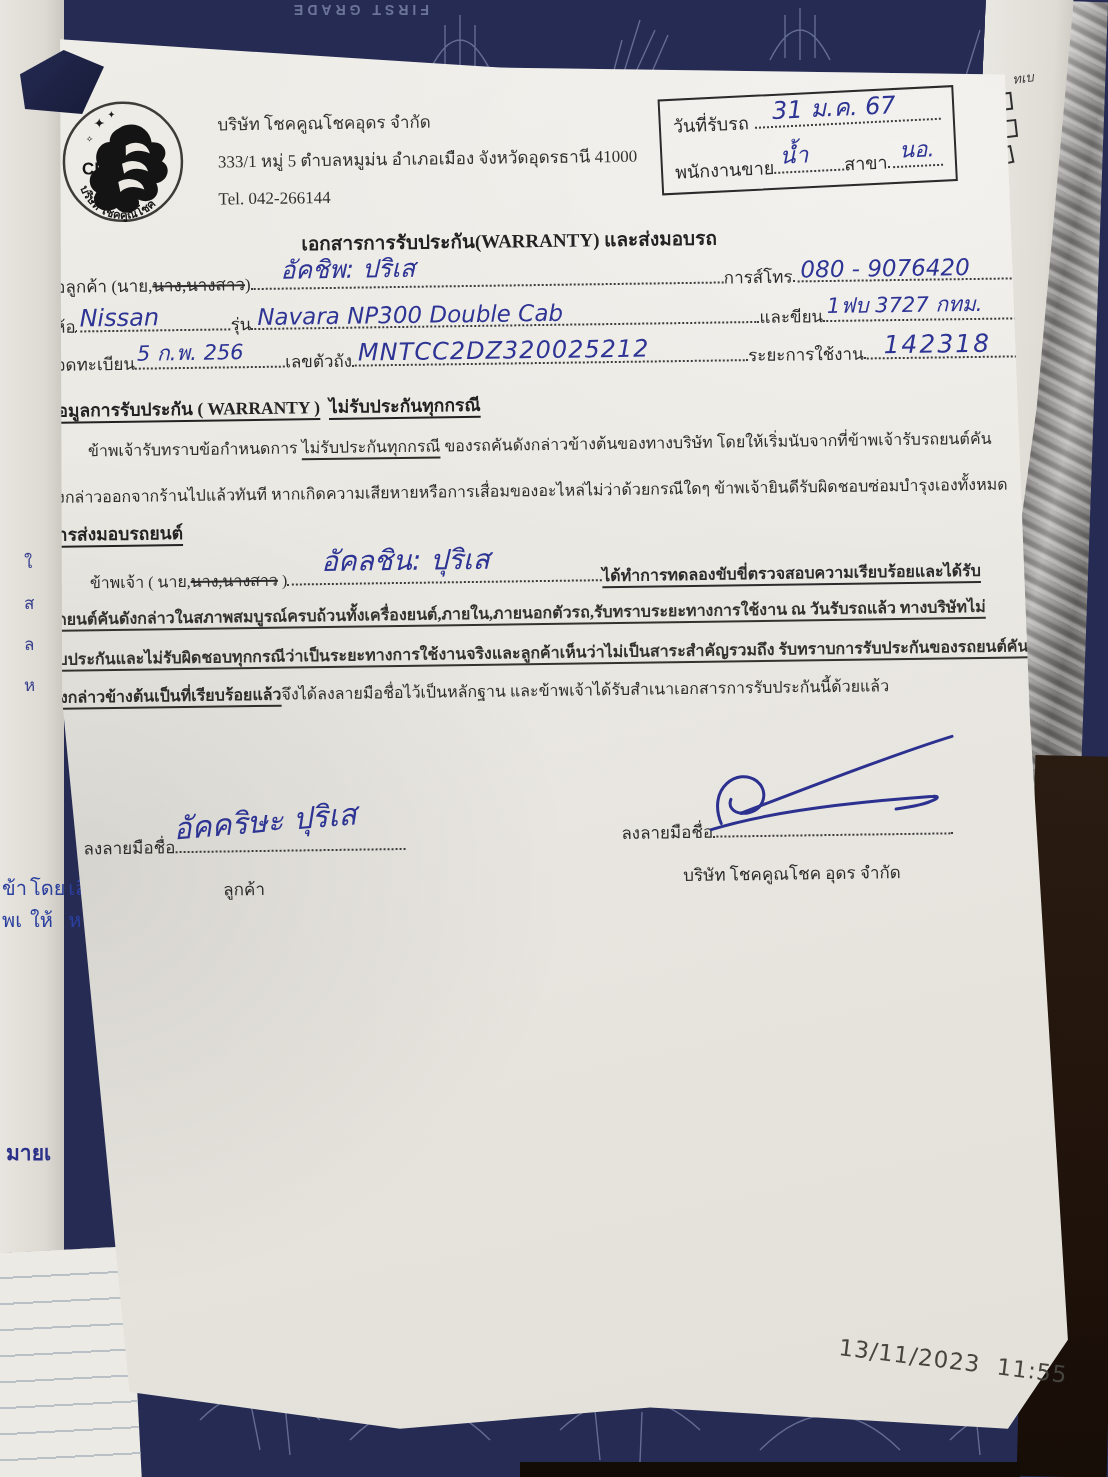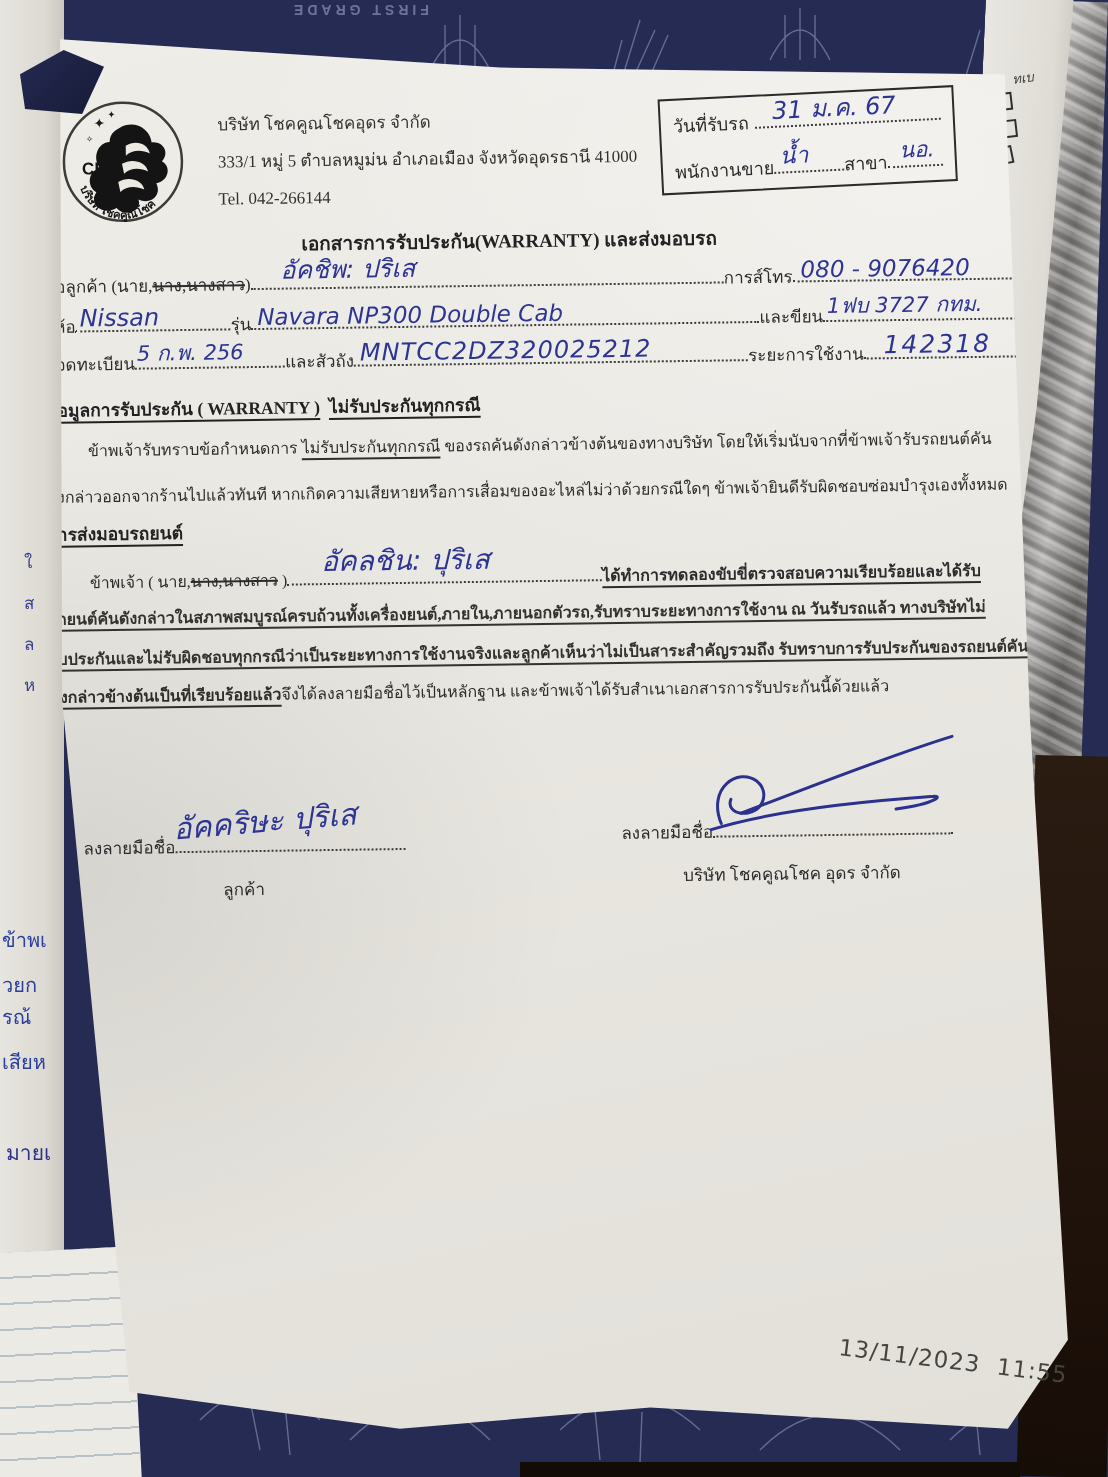--- a/index.html
+++ b/index.html
@@ -10,22 +10,22 @@
   .cover-pattern { position:absolute; inset:0; }
   .cover-text { position:absolute; left:290px; top:2px; transform:rotate(180deg); color:#9aa5c6; opacity:.6; font-family:"Liberation Sans",sans-serif; font-size:14px; letter-spacing:4px; font-weight:bold; }
   .foil { position:absolute; left:1036px; top:0; width:72px; height:810px; transform:rotate(2deg); transform-origin:top left;
           background:linear-gradient(100deg,#9b9998 0%,#c9c7c5 18%,#7f7d7c 40%,#b5b3b1 58%,#6f6d6c 78%,#8b8988 100%); }
   .foil:after { content:""; position:absolute; inset:0; background:repeating-linear-gradient(25deg, rgba(255,255,255,.25) 0 3px, rgba(0,0,0,.18) 6px 9px, rgba(255,255,255,.07) 12px 16px); }
   .wood { position:absolute; left:1026px; top:756px; width:90px; height:721px; transform:rotate(1.5deg); background:linear-gradient(180deg,#2b1c12 0%,#20130b 60%,#170d07 100%); }
   .wood-bottom { position:absolute; left:520px; top:1462px; width:500px; height:15px; background:#120b06; }
 
   .under-left { position:absolute; left:0; top:0; width:64px; height:1477px; background:linear-gradient(90deg,#e7e5df 0%,#dcdad2 70%,#c9c7bf 100%); }
   .frag-col { position:absolute; left:24px; top:548px; display:flex; flex-direction:column; gap:14px; color:#39418f; font-size:17px; }
-  .frag-para { position:absolute; left:2px; top:924px; display:flex; flex-direction:column; gap:13px; color:#2b3f9e; font-size:20px; }
-  .frag-note { position:absolute; left:6px; top:1136px; color:#2b3188; font-size:21px; font-weight:normal; }
+  .frag-para { position:absolute; left:2px; top:872px; display:flex; flex-direction:row; gap:3px; color:#2b3f9e; font-size:20px; }
+  .frag-note { position:absolute; left:6px; top:1136px; color:#2b3188; font-size:21px; font-weight:bold; }
 
   .lined-paper { position:absolute; left:-10px; top:1250px; width:146px; height:240px; transform:rotate(-3deg); background:
       repeating-linear-gradient(180deg, rgba(0,0,0,0) 0 24px, #b9c0c6 24px 26px), #eceae4; }
 
   .under-right { position:absolute; left:986px; top:-6px; width:88px; height:1030px; transform:rotate(2.5deg); transform-origin:top left;
       background:linear-gradient(90deg,#e9e7e1 0%,#dedcd5 80%,#cfcdc5 100%);
       clip-path:polygon(0 0,100% 0,78% 40%,40% 75%,22% 100%,0 100%); }
   .right-script { position:absolute; left:30px; top:72px; color:#3a3a3a; font-size:13px; font-style:italic; transform:rotate(-10deg); }
   .sq-col { position:absolute; left:10px; top:98px; display:flex; flex-direction:column; gap:9px; }
   .sq { width:21px; height:18px; border:2px solid #2e2e2e; transform:rotate(-9deg); background:transparent; }
@@ -99,21 +99,21 @@
 
 <div class="under-left">
   <div class="frag-col">
     <span>ใ</span>
     <span>ส</span>
     <span>ล</span>
     <span>ห</span>
   </div>
   <div class="frag-para">
     <span>ข้าพเ</span>
-    <span>วยกรณ้</span>
+    <span>โดยให้</span>
     <span>เสียห</span>
   </div>
   <span class="frag-note">มายเ</span>
 </div>
 
 <div class="lined-paper"></div>
 
 <div class="under-right">
   <span class="right-script">ทเบ</span>
   <div class="sq-col">
@@ -195,21 +195,21 @@
     <span class="fill" style="width:205px;">
       <span class="hw" style="font-size:21px; left:4px; bottom:-2px;">1ฟบ 3727 กทม.</span>
     </span>
   </div>
 
   <div class="frow" style="top:314px;">
     <span>ปีจดทะเบียน</span>
     <span class="fill" style="width:150px;">
       <span class="hw" style="font-size:21px; left:2px; bottom:-2px;">5 ก.พ. 256</span>
     </span>
-    <span>และสัวถัง</span>
+    <span>เลขตัวถัง</span>
     <span class="fill" style="flex:1;">
       <span class="hw" style="font-size:24px; left:6px; bottom:-2px; letter-spacing:1px;">MNTCC2DZ320025212</span>
     </span>
     <span>ระยะการใช้งาน</span>
     <span class="fill" style="width:165px;">
       <span class="hw" style="font-size:25px; left:20px; bottom:-2px; letter-spacing:2px;">142318</span>
     </span>
   </div>
 
   <div class="sec-head" style="top:362px;">

